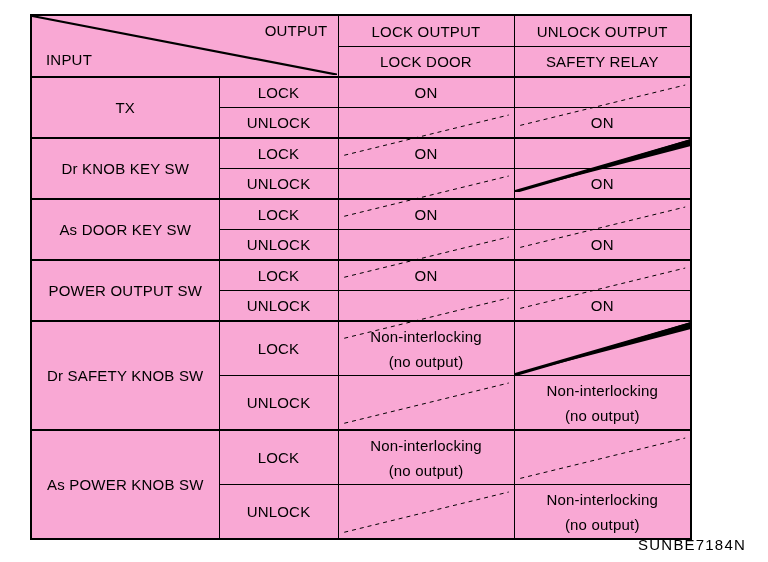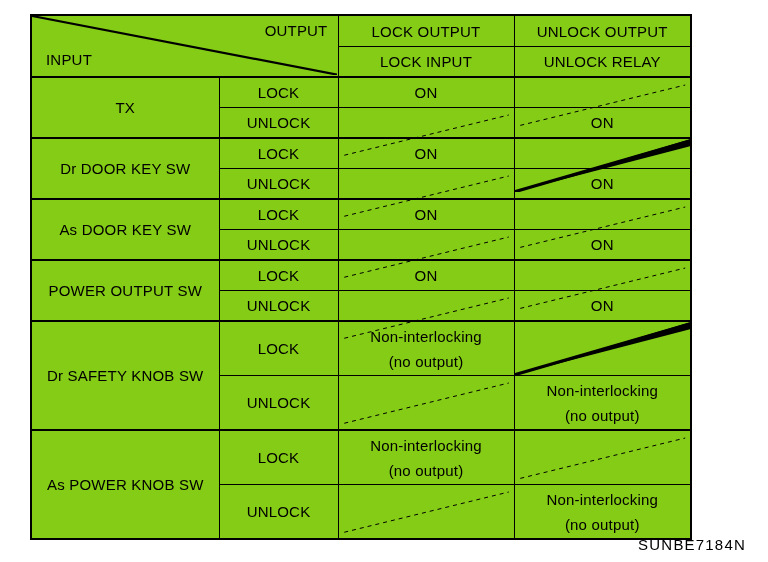--- a/index.html
+++ b/index.html
@@ -35,21 +35,21 @@
   }
 
   table.matrix td {
     border: 1px solid #000;
     padding: 0;
     text-align: center;
     vertical-align: middle;
     font-size: 15px;
     letter-spacing: 0.2px;
     position: relative;
-    background: #84cc16;
+    background: #f9a8d4;
   }
 
   
   col.c-input  { width: 188px; }
   col.c-mode   { width: 119px; }
   col.c-lock   { width: 176px; }
   col.c-unlock { width: 177px; }
 
   
   td.sep-right-thick { border-right: 2px solid #000; }
@@ -135,42 +135,42 @@
           <svg class="slash" viewBox="0 0 307 59" preserveAspectRatio="none">
             <line x1="0" y1="0" x2="307" y2="59" stroke="#000" stroke-width="2.2" vector-effect="non-scaling-stroke"></line>
           </svg>
           <span class="lbl-output">OUTPUT</span>
           <span class="lbl-input">INPUT</span>
         </td>
         <td class="hdr-top sep-right-thick">LOCK OUTPUT</td>
         <td class="hdr-top">UNLOCK OUTPUT</td>
       </tr>
       <tr>
-        <td class="hdr-bot sep-right-thick">LOCK INPUT</td>
-        <td class="hdr-bot">UNLOCK RELAY</td>
+        <td class="hdr-bot sep-right-thick">LOCK DOOR</td>
+        <td class="hdr-bot">SAFETY RELAY</td>
       </tr>
     </thead>
     <tbody id="matrix-body">
         <tr class="grp-top">
           <td class="input-label" rowspan="2">TX</td>
           <td class="mode-label">LOCK</td>
           <td class="out-cell sep-right-thick"><span class="txt">ON</span></td>
           <td class="out-cell"><svg class="diag-dash" viewBox="0 0 100 30" preserveAspectRatio="none">
               <line x1="3" y1="27" x2="97" y2="4" stroke="#000" stroke-width="1" stroke-dasharray="4 4" vector-effect="non-scaling-stroke"></line>
             </svg><span class="txt"></span></td>
         </tr>
         <tr>
           <td class="mode-label">UNLOCK</td>
           <td class="out-cell sep-right-thick"><svg class="diag-dash" viewBox="0 0 100 30" preserveAspectRatio="none">
               <line x1="3" y1="27" x2="97" y2="4" stroke="#000" stroke-width="1" stroke-dasharray="4 4" vector-effect="non-scaling-stroke"></line>
             </svg><span class="txt"></span></td>
           <td class="out-cell"><span class="txt">ON</span></td>
         </tr>
         <tr class="grp-top">
-          <td class="input-label" rowspan="2">Dr DOOR KEY SW</td>
+          <td class="input-label" rowspan="2">Dr KNOB KEY SW</td>
           <td class="mode-label">LOCK</td>
           <td class="out-cell sep-right-thick"><span class="txt">ON</span></td>
           <td class="out-cell"><svg class="diag-thick" viewBox="0 0 100 30" preserveAspectRatio="none">
               <polygon points="0,30 100,0 100,4 0,30" fill="#000"></polygon>
               <line x1="0" y1="30" x2="100" y2="1" stroke="#000" stroke-width="3.2" vector-effect="non-scaling-stroke"></line>
             </svg><span class="txt"></span></td>
         </tr>
         <tr>
           <td class="mode-label">UNLOCK</td>
           <td class="out-cell sep-right-thick"><svg class="diag-dash" viewBox="0 0 100 30" preserveAspectRatio="none">

